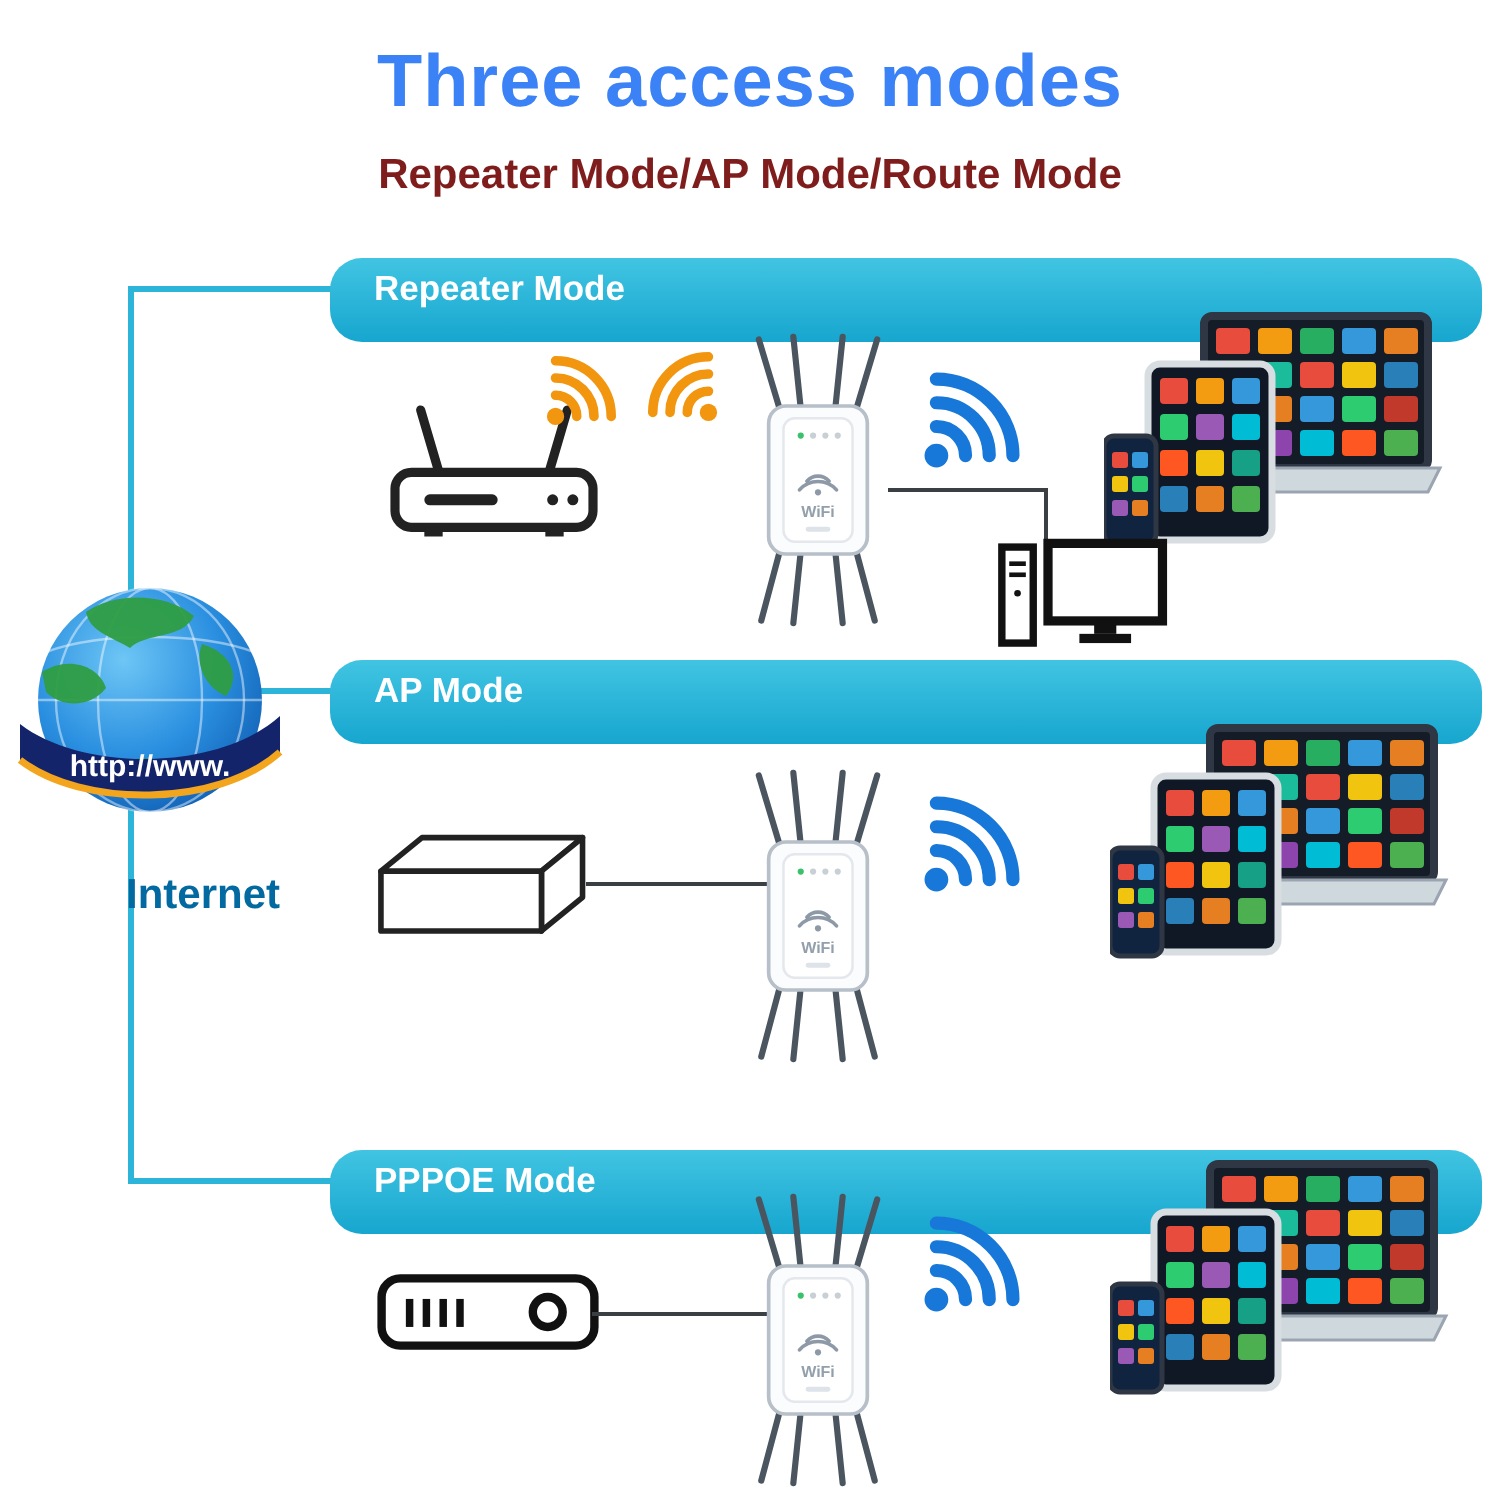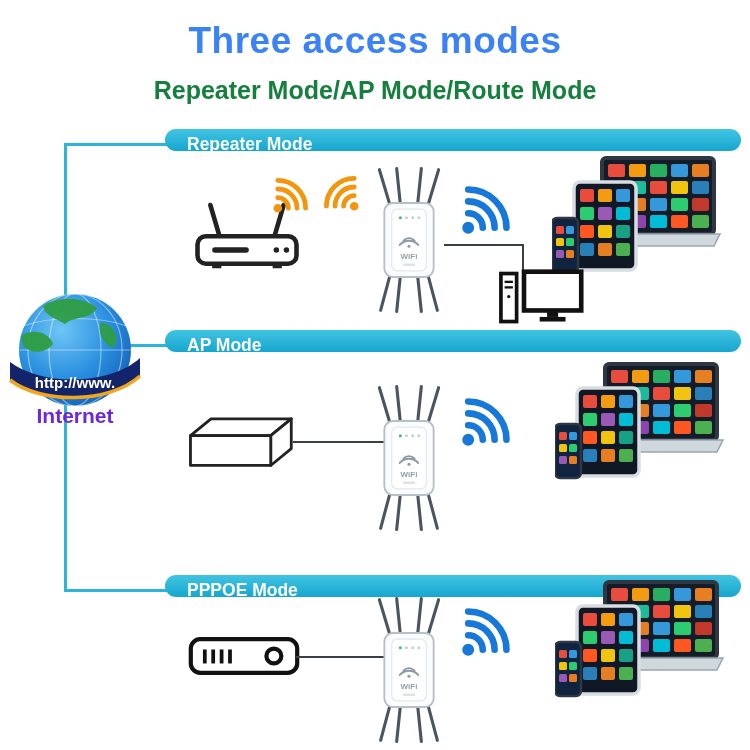--- a/index.html
+++ b/index.html
@@ -1,29 +1,29 @@
 <!DOCTYPE html>
 <html><head>
 <meta charset="utf-8">
 <style>
   html,body{margin:0;padding:0;background:#fff;font-family:"Liberation Sans",sans-serif;}
   #canvas{position:relative;width:750px;height:750px;background:#ffffff;overflow:hidden;}
   .abs{position:absolute;}
   .title{position:absolute;top:20px;left:0;width:100%;text-align:center;
          font-size:37px;font-weight:800;color:#3b82f6;letter-spacing:.5px;}
   .subtitle{position:absolute;top:76px;left:0;width:100%;text-align:center;
-            font-size:25px;font-weight:600;color:#15803d;}
-  .pill{position:absolute;left:165px;right:9px;height:22px;border-radius:16px;
+            font-size:21px;font-weight:600;color:#7f1d1d;}
+  .pill{position:absolute;left:165px;right:9px;height:42px;border-radius:16px;
         background:linear-gradient(180deg,#41c4e2,#17a6cf);color:#fff;
         font-weight:700;font-size:17.5px;line-height:31px;padding-left:22px;
         box-sizing:border-box;}
   .cline{position:absolute;background:#2cb5d9;}
   .dline{position:absolute;background:#3a3f44;}
-  .inet{position:absolute;top:404px;left:10px;width:130px;text-align:center;
-        font-size:21px;font-weight:700;color:#6d28d9;}
+  .inet{position:absolute;top:436px;left:10px;width:130px;text-align:right;
+        font-size:21px;font-weight:700;color:#0369a1;}
   .r45{transform:rotate(45deg);}
   .rn45{transform:rotate(-45deg);}
   svg{display:block;}
   .rep-brand{font-family:"Liberation Sans",sans-serif;}
 </style>
 </head>
 <body>
 
 <svg width="0" height="0" style="position:absolute">
   <defs>

